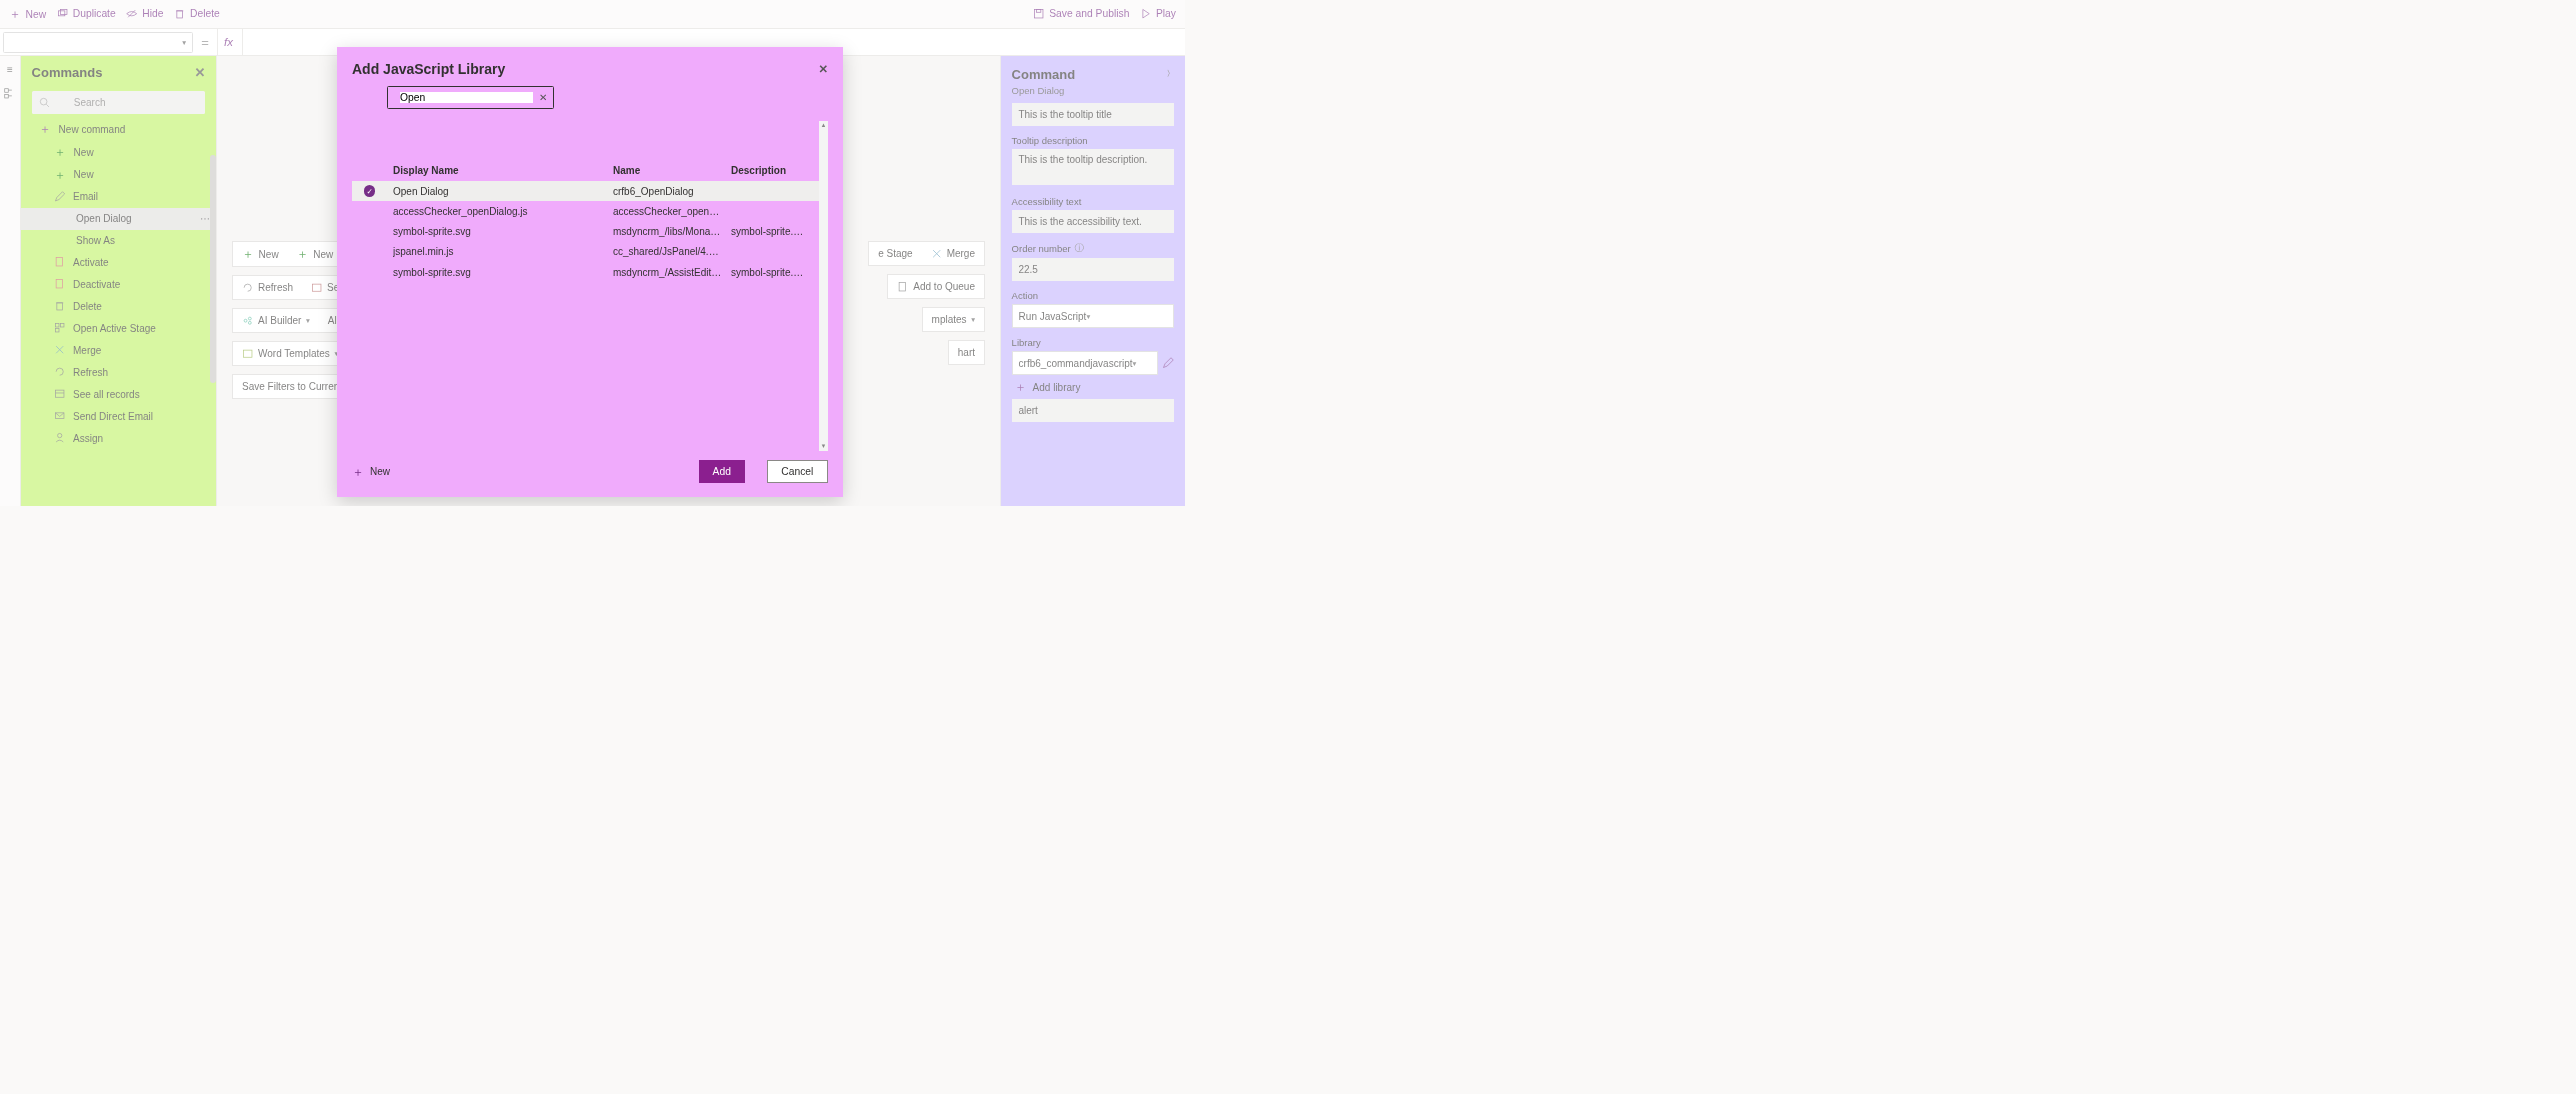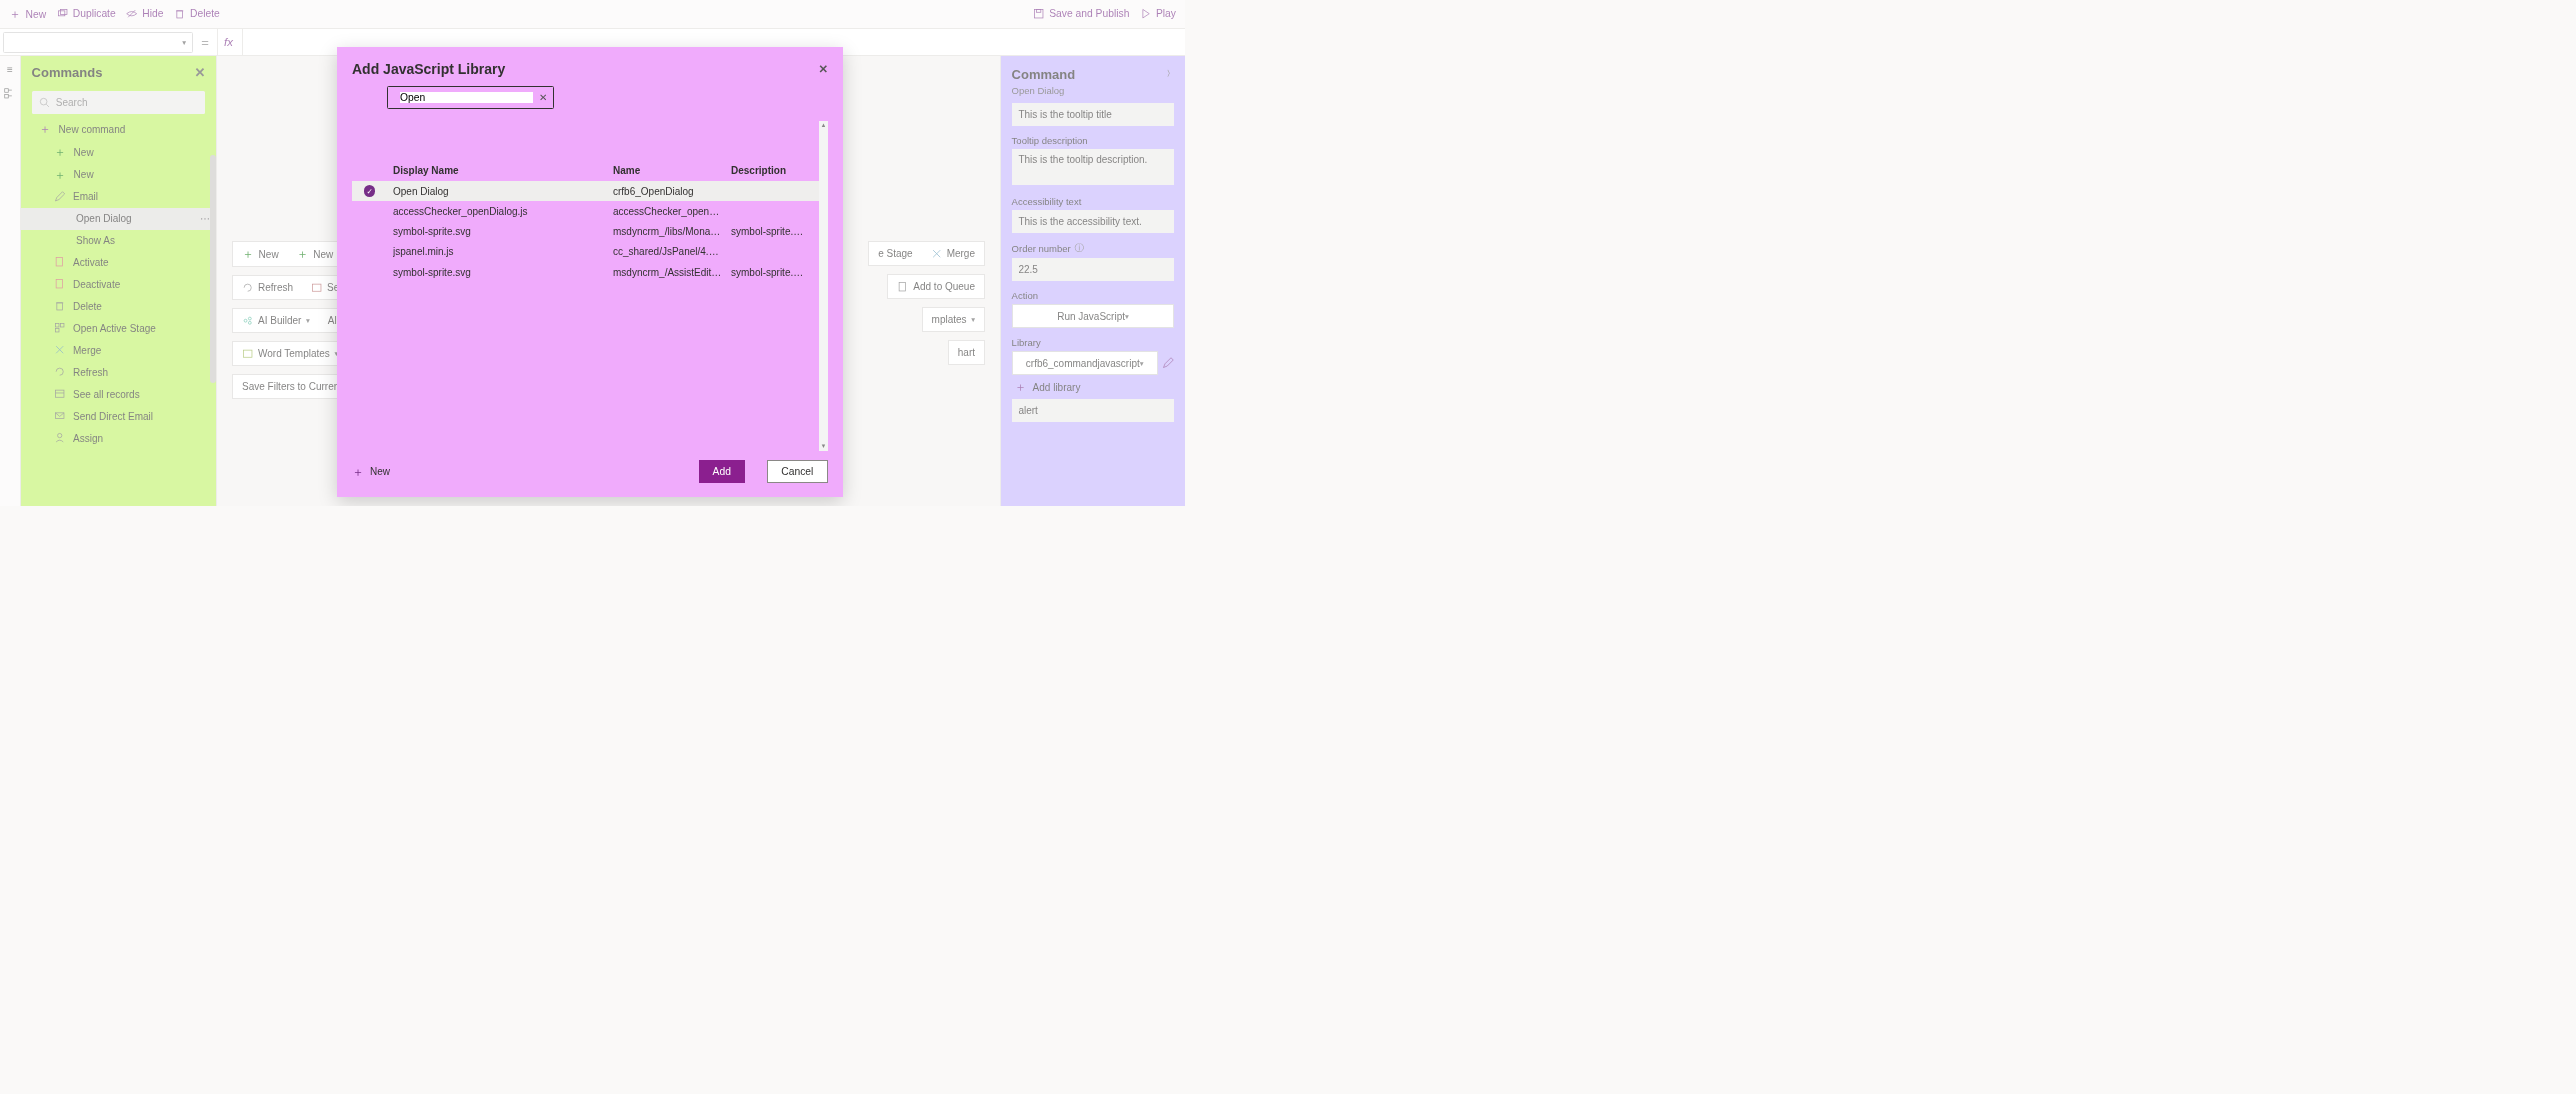--- a/index.html
+++ b/index.html
@@ -118,21 +118,21 @@
     }
     .search-box {
       margin: 4.6px 10.6px;
       height: 23px;
       background: #ecebe9;
       border-radius: 1.5px;
       display: flex;
       align-items: center;
       padding: 0 7.6px;
       color: #7a7a7a;
-      gap: 6px;
+      gap: 24px;
     }
     .cmd-item {
       display: flex;
       align-items: center;
       gap: 7.6px;
       padding: 5.3px 10.6px 5.3px 18px;
       color: #323130;
       cursor: pointer;
       position: relative;
     }
@@ -233,21 +233,21 @@
       color: #323130;
     }
     .field-textarea { min-height: 36px; resize: none; }
     .field-select {
       width: 100%;
       height: 24px;
       border: 0.8px solid #d0d0d0;
       background: #fff;
       display: flex;
       align-items: center;
-      justify-content: center;
+      justify-content: flex-start;
       padding: 0 6px;
       font-size: 10px;
     }
     .lib-row { display: flex; gap: 4.6px; align-items: center; }
     .add-lib {
       display: flex;
       align-items: center;
       gap: 6px;
       padding: 6px 3px;
       color: #323130;

